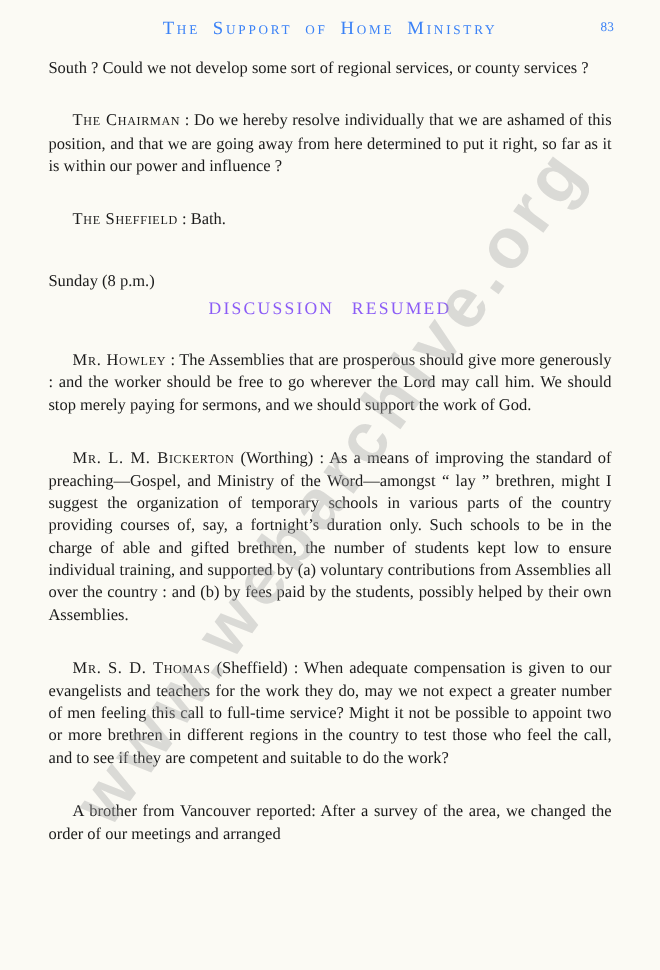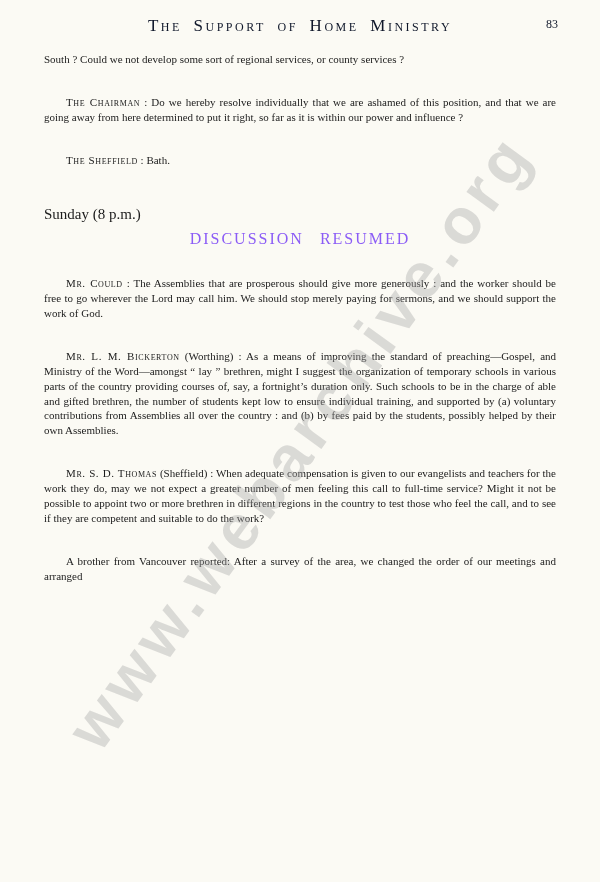--- a/index.html
+++ b/index.html
@@ -14,32 +14,32 @@
   .page-inner { padding:16px 44px 0 44px; position:relative; z-index:1; }
 
   .page-header {
     position:relative;
     text-align:center;
     font-variant:small-caps;
     font-size:17px;
     letter-spacing:2.5px;
     word-spacing:5px;
     margin-bottom:16px;
-    color:#0f172a;
+    color:#3b82f6;
   }
   .page-number {
     position:absolute; right:-2px; top:1px;
     font-variant:normal;
     letter-spacing:0; word-spacing:0;
     font-size:12px;
   }
 
   .para {
     text-align:justify;
-    font-size:11px;
+    font-size:15px;
     line-height:1.36;
     margin:0 0 10px 0;
   }
   .para.indent { text-indent:22px;margin-top:28px; }
   .speaker { font-variant:small-caps; letter-spacing:0.6px; }
   .speaker:empty, .loc:empty { display:none; }
 
   .time-line {
     font-size:15px;
     margin:38px 0 7px 0;
@@ -83,21 +83,21 @@
   <p class="para"><span>South ?  Could we not develop some sort of regional services, or county services ?</span></p>
 
   <p class="para indent"><span class="speaker">The Chairman</span><span> :  Do we hereby resolve individually that we are ashamed of this position, and that we are going away from here determined to put it right, so far as it is within our power and influence ?</span></p>
 
   <p class="para indent"><span class="speaker">The Sheffield</span><span> :  Bath.</span></p>
 
   <p class="time-line">Sunday (8 p.m.)</p>
 
   <h2 class="section-heading">DISCUSSION RESUMED</h2>
 
-  <p class="para indent"><span class="speaker">Mr. Could</span><span> :  The Assemblies that are prosperous should give more generously : and the worker should be free to go wherever the Lord may call him.  We should stop merely paying for sermons, and we should support the work of God.</span></p>
+  <p class="para indent"><span class="speaker">Mr. Howley</span><span> :  The Assemblies that are prosperous should give more generously : and the worker should be free to go wherever the Lord may call him.  We should stop merely paying for sermons, and we should support the work of God.</span></p>
 
   <p class="para indent"><span class="speaker">Mr. L. M. Bickerton</span><span class="loc"> (Worthing)</span><span> :  As a means of improving the standard of preaching—Gospel, and Ministry of the Word—amongst “ lay ” brethren, might I suggest the organization of temporary schools in various parts of the country providing courses of, say, a fortnight’s duration only.  Such schools to be in the charge of able and gifted brethren, the number of students kept low to ensure individual training, and supported by (a) voluntary contributions from Assemblies all over the country : and (b) by fees paid by the students, possibly helped by their own Assemblies.</span></p>
 
   <p class="para indent"><span class="speaker">Mr. S. D. Thomas</span><span class="loc"> (Sheffield)</span><span> :  When adequate compensation is given to our evangelists and teachers for the work they do, may we not expect a greater number of men feeling this call to full-time service?  Might it not be possible to appoint two or more brethren in different regions in the country to test those who feel the call, and to see if they are competent and suitable to do the work?</span></p>
 
 
   <p class="para indent"><span>A brother from Vancouver reported:  After a survey of the area, we changed the order of our meetings and arranged</span></p>
 
   <p class="para indent"><span></span></p>
 

